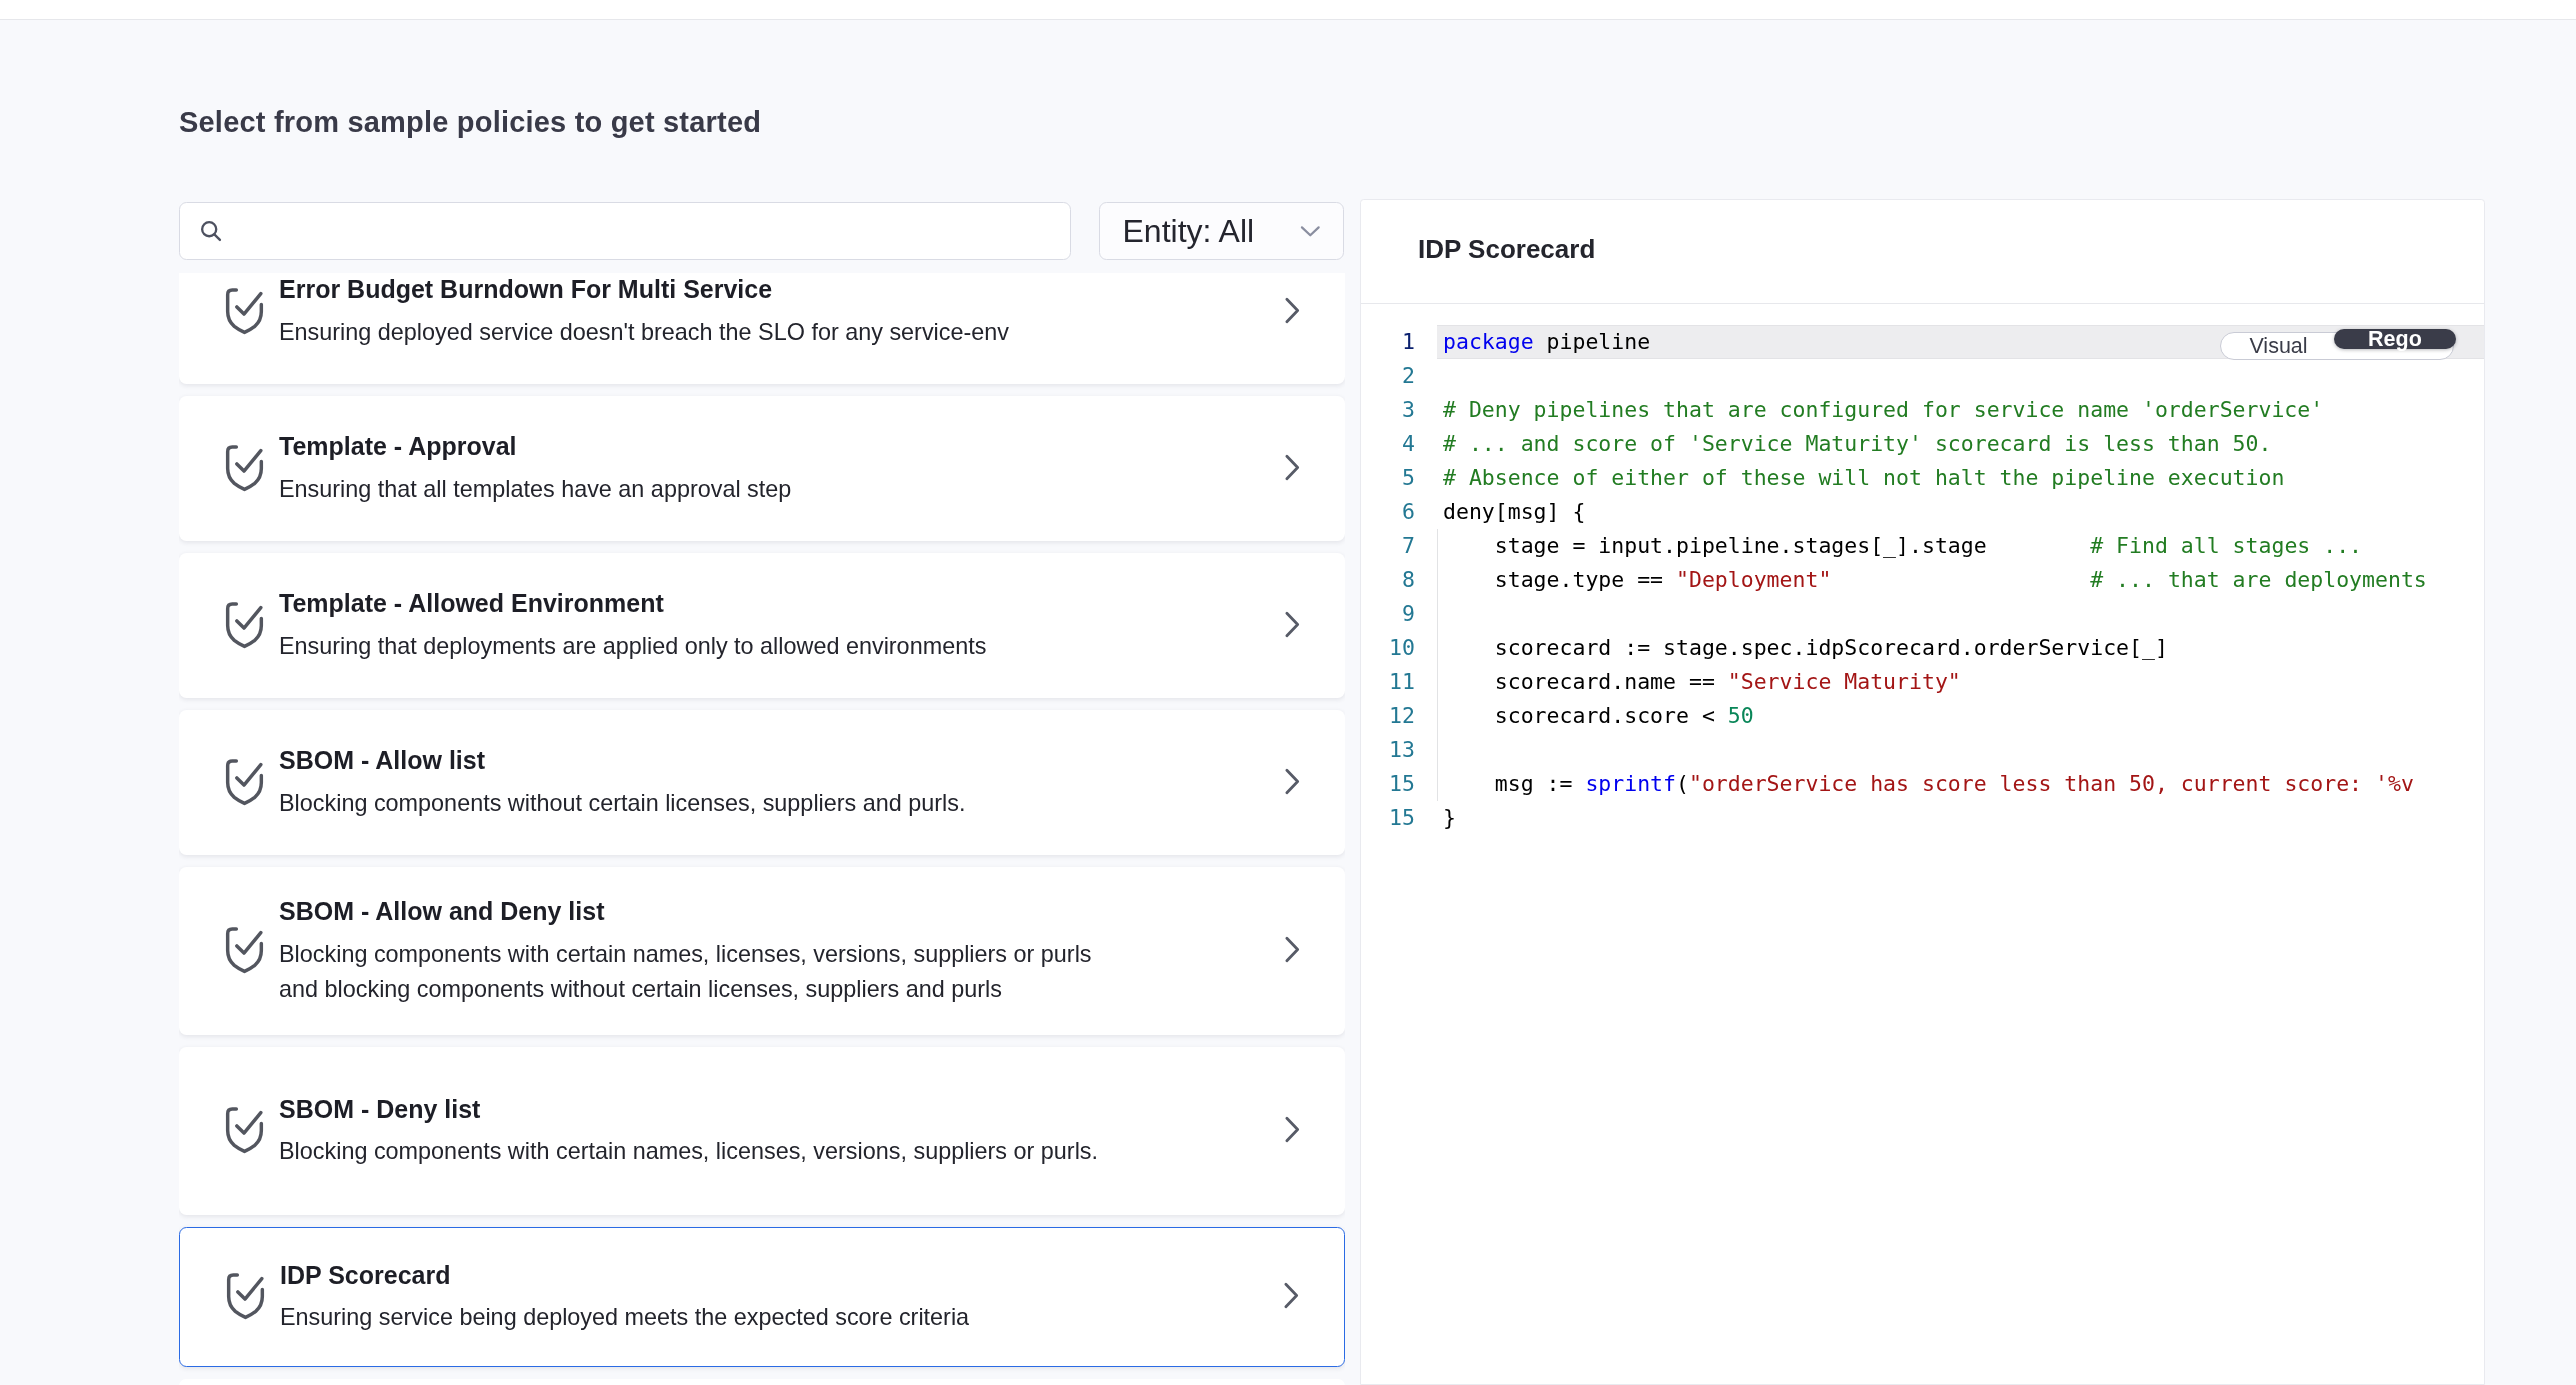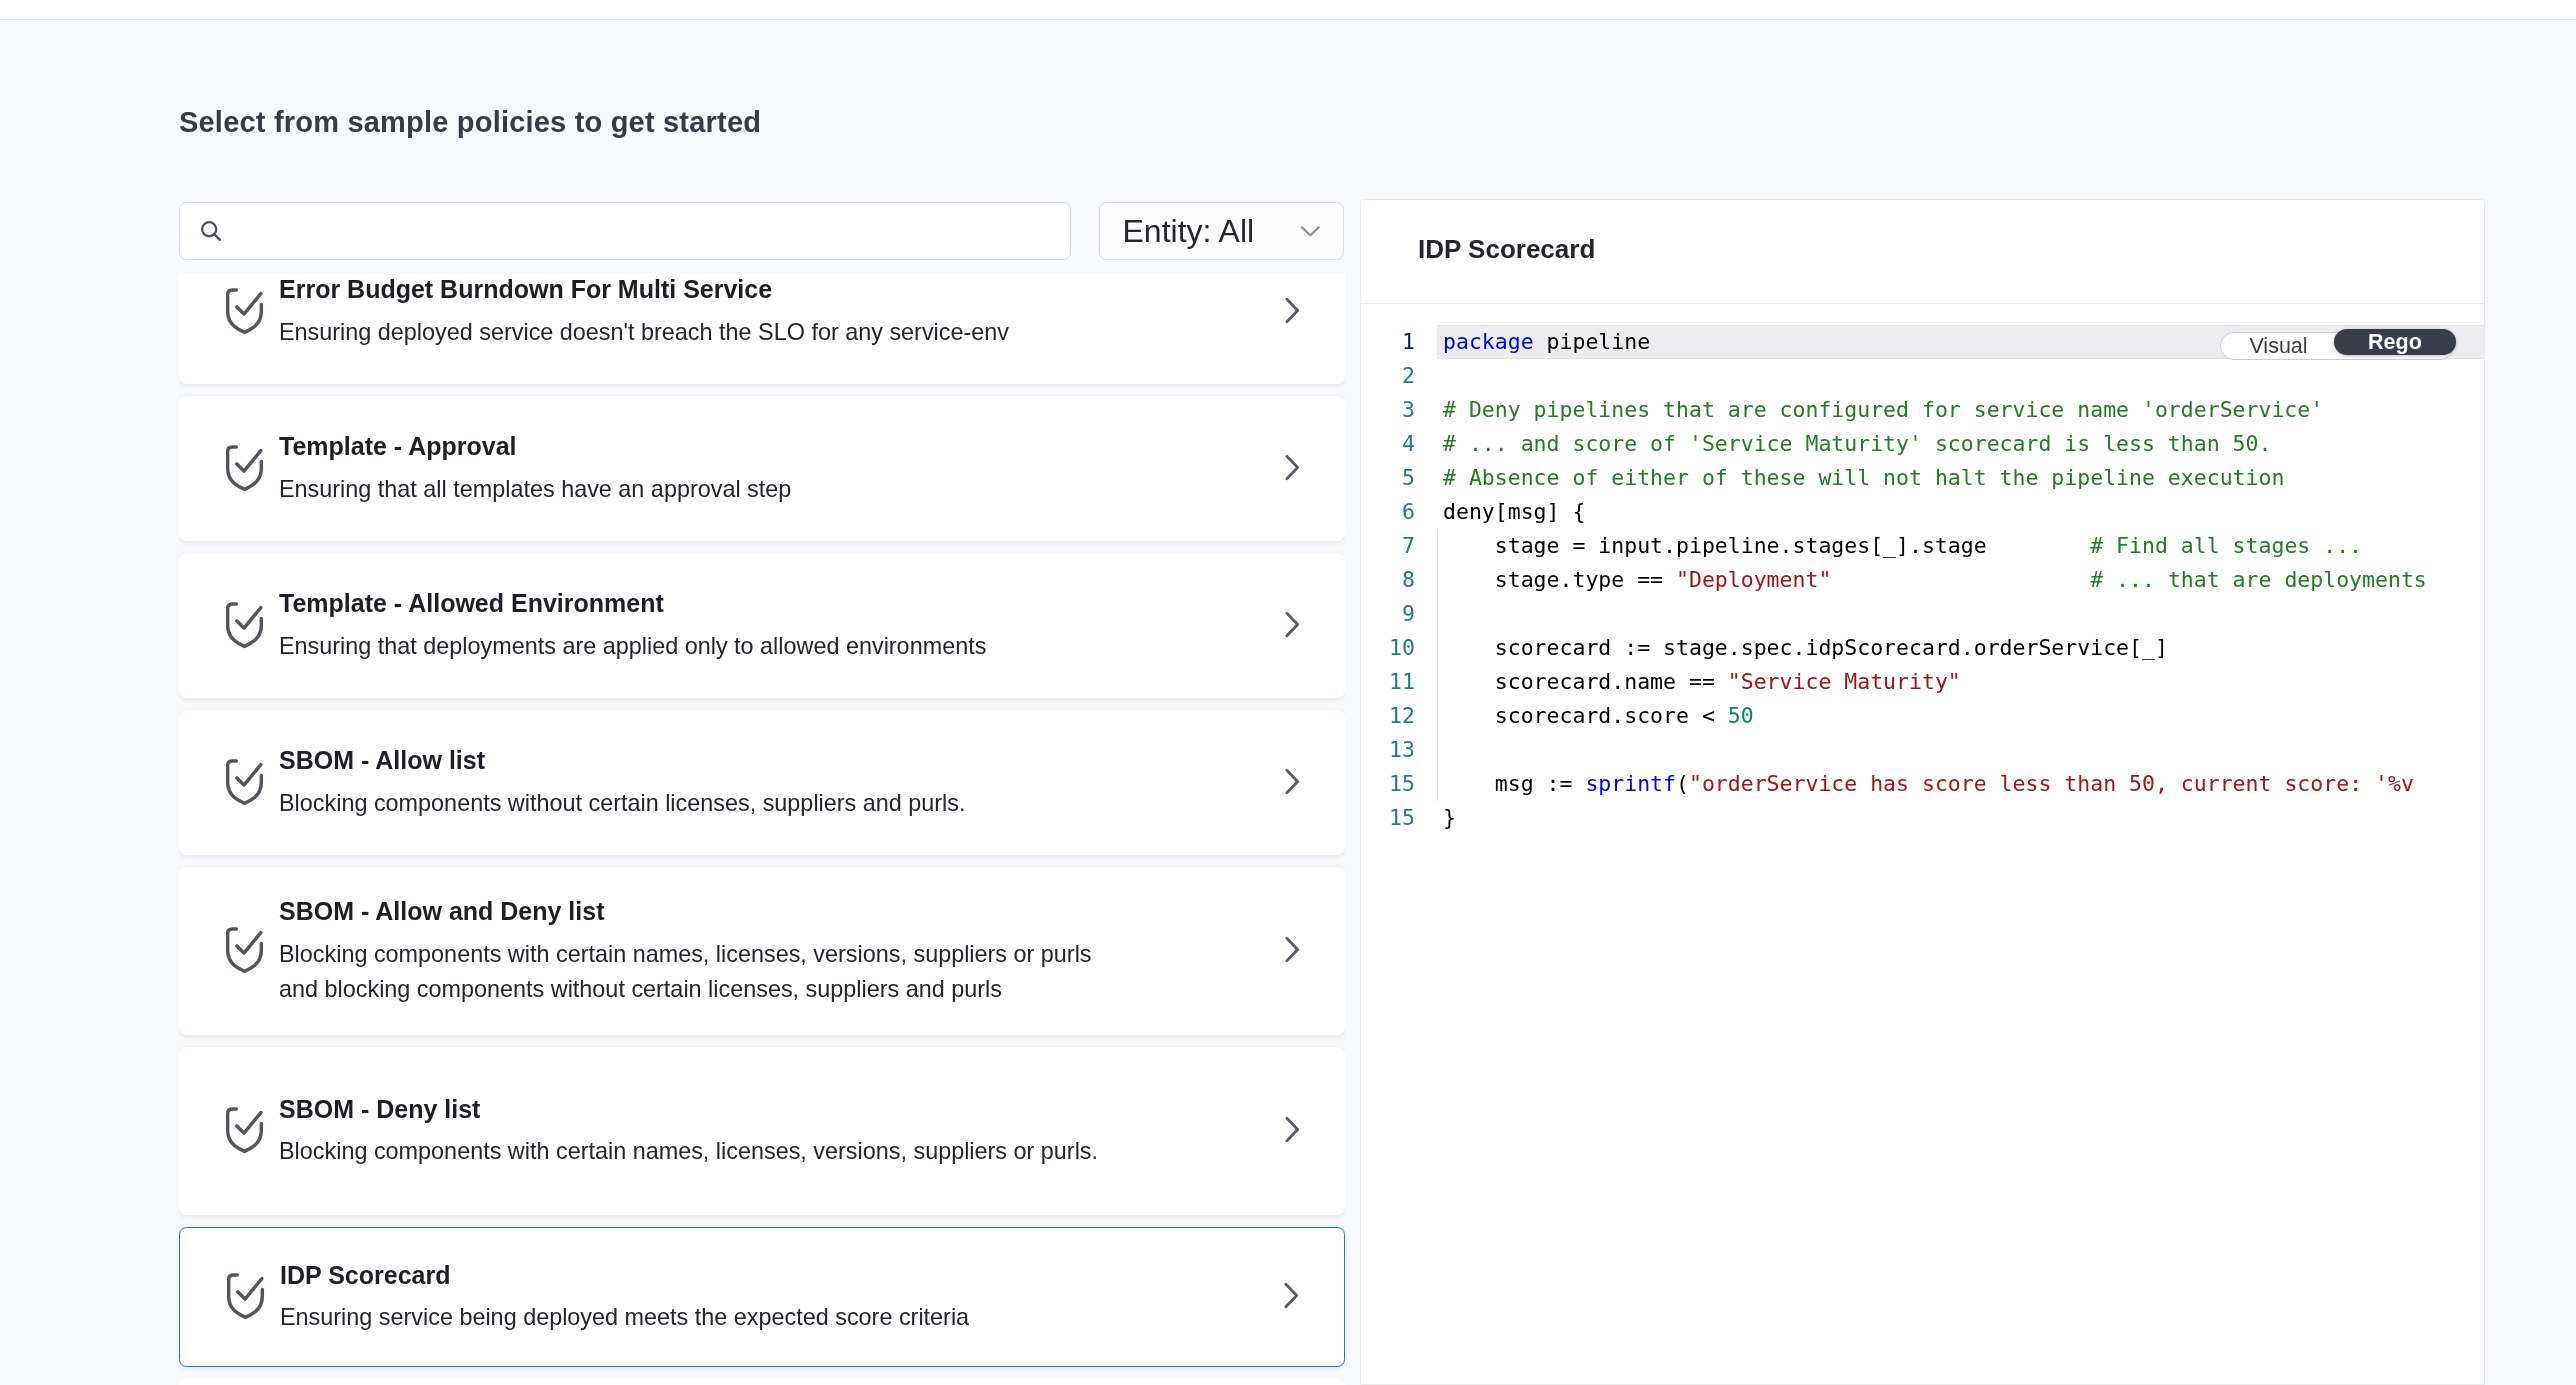--- a/index.html
+++ b/index.html
@@ -64,21 +64,21 @@
   .tok-n { color:var(--c-number); }
   .tok-p { color:#000; }
 
   
   .view-toggle { position:absolute; top:132px; right:30px; width:234px; height:28px; }
   .seg-visual { position:absolute; left:0; top:0; width:234px; height:28px;
     background:#fff; border:0.9px solid #c9cbd5; border-radius:15px; cursor:pointer; }
   .seg-visual span { position:absolute; left:0; top:0; width:115px; height:26px;
     display:flex; align-items:center; justify-content:center;
     font-size:21.5px; font-weight:400; color:#3a3c48; }
-  .seg-rego { position:absolute; right:-1.9px; top:-2.8px; width:122px; height:26px;
+  .seg-rego { position:absolute; right:-1.9px; top:-2.8px; width:122px; height:20px;
     background:var(--toggle-dark); border-radius:17px; cursor:pointer;
     display:flex; align-items:center; justify-content:center;
     font-size:21.5px; font-weight:700; color:#fff;
     box-shadow:0 0.9px 3.7px rgba(20,21,30,.30); }
 
   .bottom-strip { position:absolute; left:179px; top:1379px; width:1166px; height:6.6px;
     background:#fff; border-radius:7.5px 7.5px 0 0; }
 </style>
 </head>
 <body>

